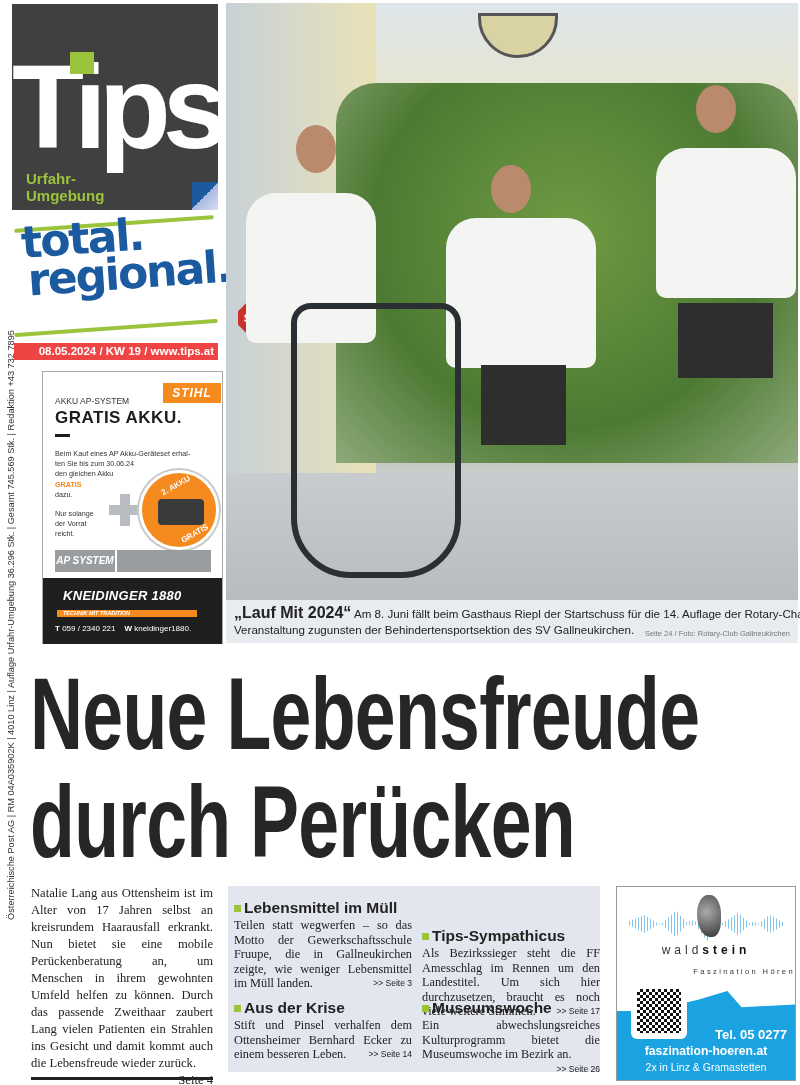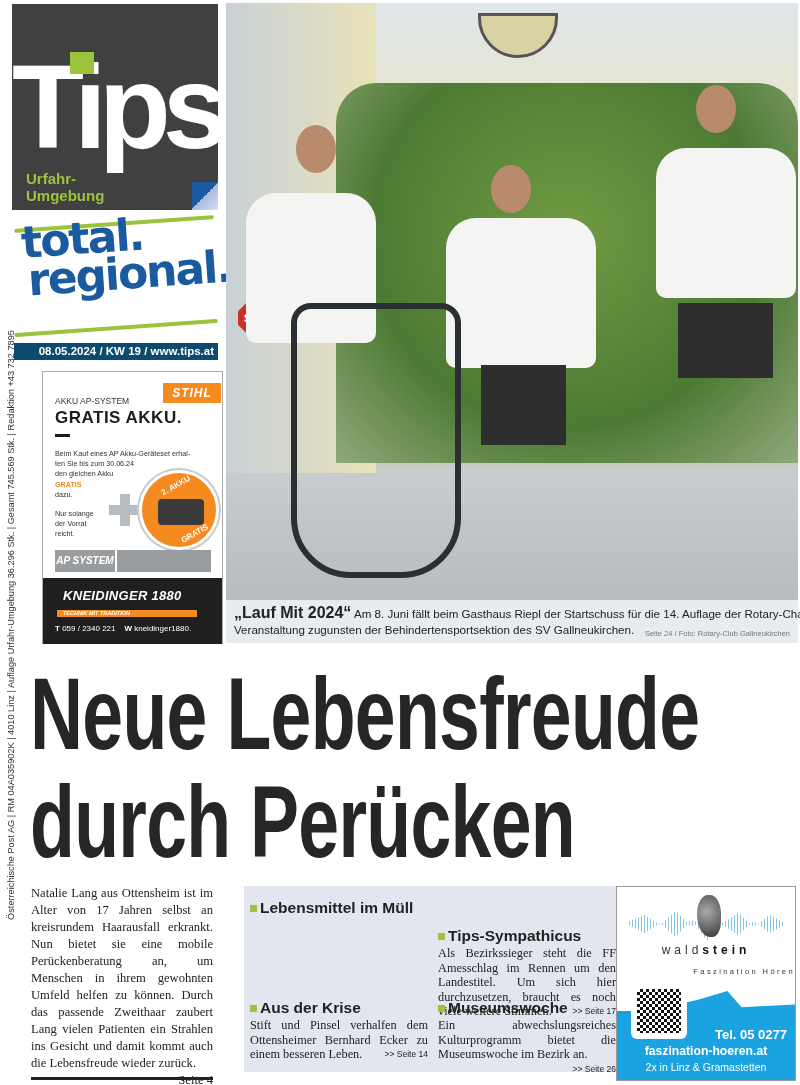--- a/index.html
+++ b/index.html
@@ -21,21 +21,21 @@
     background: linear-gradient(135deg, #1c5aa0 50%, #a9b8e0 50%, #d9e1f5 100%); }
 
   .slogan { position: absolute; left: 14px; top: 218px; width: 206px; height: 118px; }
   .slogan .line { position: absolute; height: 4px; background: #9bc43c; border-radius: 2px; }
   .slogan .l1 { left: 0; top: 4px; width: 200px; transform: rotate(-4deg); }
   .slogan .l2 { left: 0; top: 108px; width: 204px; transform: rotate(-4deg); }
   .slogan .txt { position: absolute; left: 6px; top: 6px; font-weight: 900; font-size: 44px; line-height: 38px; color: #1c5aa0;
     font-family: "DejaVu Sans", sans-serif; letter-spacing: -2px; transform: rotate(-4deg); transform-origin: left top; }
   .slogan .txt div:last-child { margin-left: 4px; }
 
-  .dateline { position: absolute; left: 14px; top: 343px; width: 204px; height: 17px; background: #0c4a6e; color: #fff;
+  .dateline { position: absolute; left: 14px; top: 343px; width: 204px; height: 17px; background: #ef4444; color: #fff;
     font-size: 11.5px; font-weight: 700; text-align: right; padding-right: 4px; line-height: 17px; }
 
   
   .ad-stihl { position: absolute; left: 30px; top: 371px; width: 181px; height: 273px; border: 1px solid #aaa; background: #fff; margin-left: 12px; }
   .ad-stihl .stihl-logo { position: absolute; left: 120px; top: 11px; width: 58px; height: 20px; background: #f58a1f; color: #fff;
     font-weight: 700; font-style: italic; font-size: 12px; text-align: center; line-height: 20px; letter-spacing: 1px; }
   .ad-stihl .kicker { position: absolute; left: 12px; top: 24px; font-size: 8.5px; color: #333; }
   .ad-stihl .headline { position: absolute; left: 12px; top: 36px; font-weight: 700; font-size: 17px; color: #1d1d1d; letter-spacing: 0.5px; }
   .ad-stihl .dash { position: absolute; left: 12px; top: 62px; width: 15px; height: 3px; background: #1d1d1d; }
   .ad-stihl .copy { position: absolute; left: 12px; top: 77px; width: 160px; font-size: 7.2px; line-height: 10.2px; color: #333; }
@@ -92,21 +92,21 @@
   .headline-main { position: absolute; left: 30px; top: 660px; width: 770px; font-family: "Liberation Sans", sans-serif; font-weight: 700;
     color: #262626; font-size: 102px; line-height: 108px; transform: scaleX(0.72); transform-origin: left top; letter-spacing: -1px; white-space: nowrap; }
 
   
   .lead { position: absolute; left: 31px; top: 885px; width: 182px; font-family: "Liberation Serif", serif; font-size: 12.6px; line-height: 17px;
     color: #222; text-align: justify; }
   .lead .ref { float: right; }
   .lead-rule { position: absolute; left: 31px; top: 1077px; width: 182px; height: 3px; background: #222; }
 
   
-  .teasers { position: absolute; left: 244px; top: 886px; width: 372px; height: 186px; background: #e3e6ee; }
+  .teasers { position: absolute; left: 228px; top: 886px; width: 372px; height: 186px; background: #e3e6ee; }
   .teaser { position: absolute; width: 178px; }
   .teaser .t-title { font-weight: 700; font-size: 15.5px; line-height: 20px; color: #222; white-space: nowrap; }
   .teaser .t-title .sq { display: inline-block; width: 7px; height: 7px; background: #9bc43c; margin-right: 3px; vertical-align: 1px; }
   .teaser .t-body { font-family: "Liberation Serif", serif; font-size: 12.3px; line-height: 14.6px; color: #222; text-align: justify; }
   .teaser .t-ref { float: right; font-family: "Liberation Sans", sans-serif; font-size: 8.5px; line-height: 14.6px; }
   .t1 { left: 6px; top: 12px; }
   .t2 { left: 194px; top: 12px; margin-top: 28px; }
   .t3 { left: 6px; top: 112px; }
   .t4 { left: 194px; top: 112px; }
 
@@ -227,20 +227,21 @@
 
 <div class="lead">
   <span>Natalie Lang aus Ottensheim ist im Alter von 17 Jahren selbst an kreisrundem Haarausfall erkrankt. Nun bietet sie eine mobile Perückenberatung an, um Menschen in ihrem gewohnten Umfeld helfen zu können. Durch das passende Zweithaar zaubert Lang vielen Patienten ein Strahlen ins Gesicht und damit kommt auch die Lebensfreude wieder zurück.</span>
   <span class="ref">Seite 4</span>
 </div>
 <div class="lead-rule"></div>
 
 <div class="teasers">
   <div class="teaser t1">
     <div class="t-title"><span class="sq"></span><span>Lebensmittel im Müll</span></div>
+    <div class="t-body"><span>Teilen statt wegwerfen – so das Motto der Gewerkschaftsschule Fruupe, die in Gallneukirchen zeigte, wie weniger Lebensmittel im Müll landen.</span><span class="t-ref">&gt;&gt; Seite 3</span></div>
   </div>
   <div class="teaser t2">
     <div class="t-title"><span class="sq"></span><span>Tips-Sympathicus</span></div>
     <div class="t-body"><span>Als Bezirkssieger steht die FF Amesschlag im Rennen um den Landestitel. Um sich hier durchzusetzen, braucht es noch viele weitere Stimmen.</span><span class="t-ref">&gt;&gt; Seite 17</span></div>
   </div>
   <div class="teaser t3">
     <div class="t-title"><span class="sq"></span><span>Aus der Krise</span></div>
     <div class="t-body"><span>Stift und Pinsel verhalfen dem Ottensheimer Bernhard Ecker zu einem besseren Leben.</span><span class="t-ref">&gt;&gt; Seite 14</span></div>
   </div>
   <div class="teaser t4">

